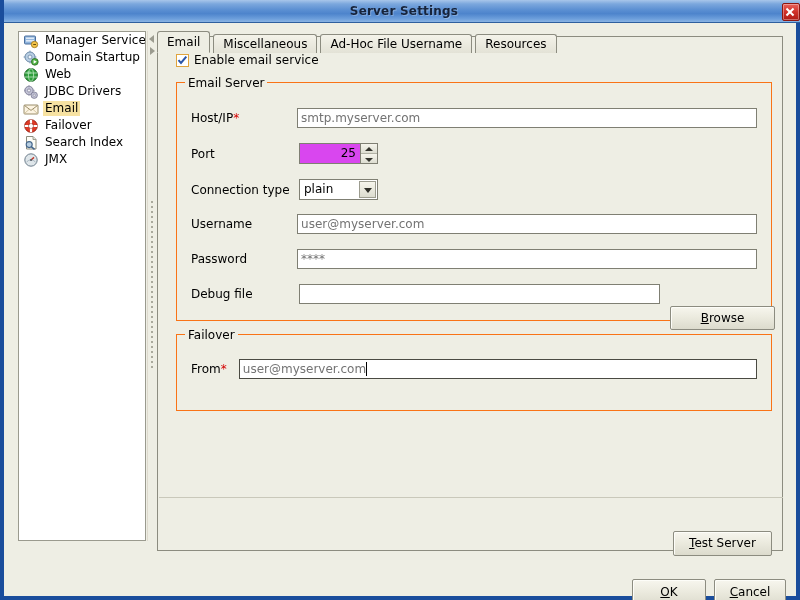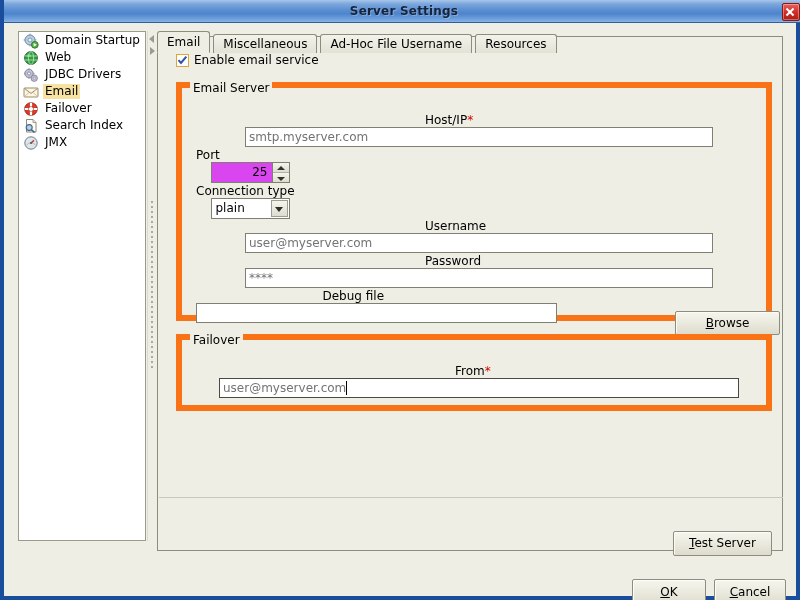--- a/index.html
+++ b/index.html
@@ -203,35 +203,35 @@
     box-shadow: inset 0 0 0 1px #fff;
     margin-right: 5px;
     flex: 0 0 13px;
     box-sizing: border-box;
   }
   .chk svg { position: absolute; left: 0; top: 0; }
 
   
   .group {
     position: absolute;
-    border: 6px solid #f97316;
+    border: 1px solid #f97316;
     box-sizing: border-box;
   }
   .group > .legend {
     position: absolute;
     top: -7px; left: 8px;
     background: #eeeee4;
     padding: 0 3px;
     font-size: 12px;
     color: #000;
   }
   #grp-server { left: 18px; top: 45px; width: 596px; height: 239px; }
   #grp-message { left: 18px; top: 297px; width: 596px; height: 77px; }
 
-  .field-row { position: absolute; display: flex; align-items: center; flex-direction: column; }
+  .field-row { position: absolute; display: flex; align-items: center; }
   .lbl { font-size: 12px; color: #000; white-space: nowrap; }
   .req { color: #d40000; }
 
   .txt {
     box-sizing: border-box;
     background: #fff;
     border: 1px solid #7f7f73;
     font-family: "DejaVu Sans", sans-serif;
     font-size: 12px;
     color: #000;
@@ -369,20 +369,32 @@
 
   <div class="titlebar">
     <div class="title-text">Server Settings</div>
     <div class="close-btn"></div>
   </div>
 
   <div class="content">
 
     <div class="tree-panel">
 
+      <div class="tree-item">
+        <span class="ico">
+          <svg class="ic-manager" viewBox="0 0 16 16">
+            <rect x="1.5" y="3" width="11" height="8" rx="1" fill="#8fb4dd" stroke="#4a6e9c" stroke-width="1"></rect>
+            <rect x="3" y="4.5" width="8" height="1.6" fill="#dfeaf6"></rect>
+            <rect x="3" y="7" width="8" height="1.6" fill="#dfeaf6"></rect>
+            <circle cx="11.5" cy="11.5" r="3.2" fill="#f3c44a" stroke="#9a7415" stroke-width="0.8"></circle>
+            <path d="M10.2 11.5 L13 11.5" stroke="#6b4f0c" stroke-width="1"></path>
+          </svg>
+        </span>
+        <span class="tree-label">Manager Service</span>
+      </div>
 
       <div class="tree-item">
         <span class="ico">
           <svg class="ic-domain" viewBox="0 0 16 16">
             <circle cx="7" cy="7" r="5" fill="#b9cfe4" stroke="#6d89a6" stroke-width="1"></circle>
             <circle cx="7" cy="7" r="2" fill="#eef4fa" stroke="#6d89a6" stroke-width="0.8"></circle>
             <rect x="6.2" y="0.7" width="1.6" height="2.2" fill="#8fa9c2"></rect>
             <rect x="6.2" y="11.1" width="1.6" height="2.2" fill="#8fa9c2"></rect>
             <rect x="0.7" y="6.2" width="2.2" height="1.6" fill="#8fa9c2"></rect>
             <rect x="11.1" y="6.2" width="2.2" height="1.6" fill="#8fa9c2"></rect>

